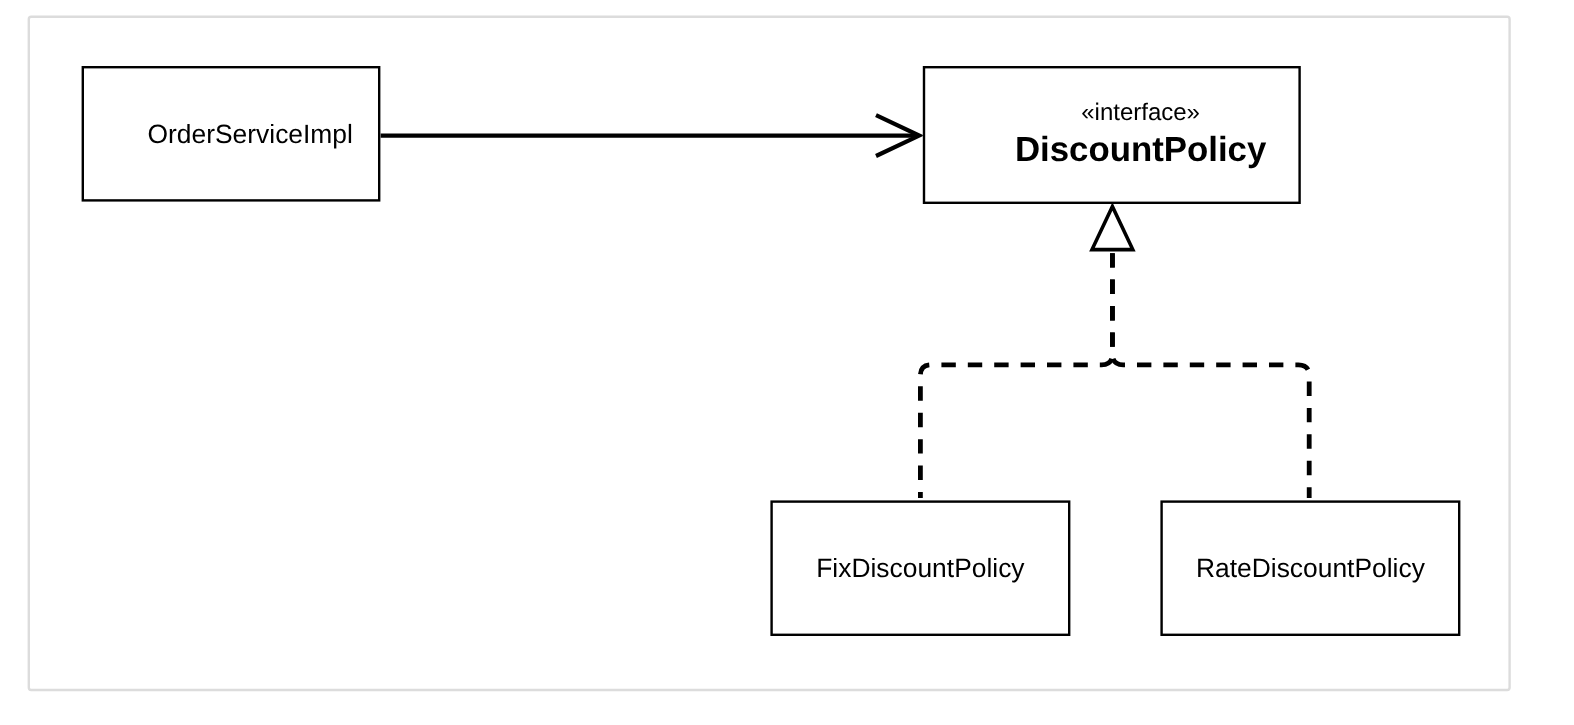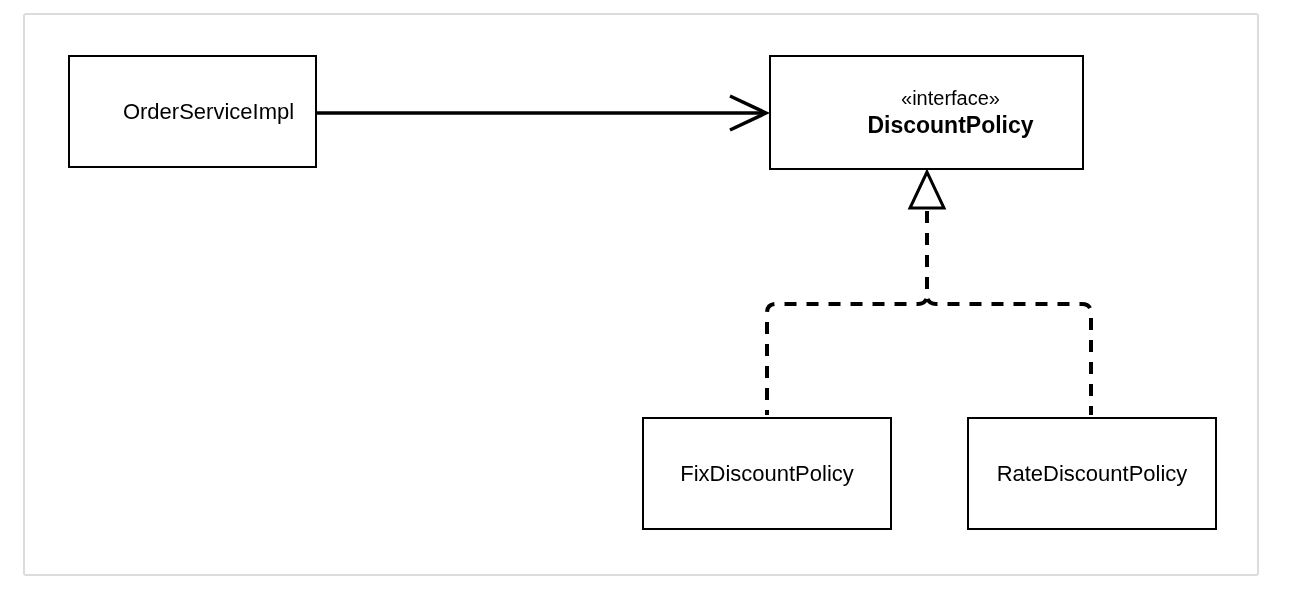--- a/index.html
+++ b/index.html
@@ -45,21 +45,21 @@
     text-align: center;
     font-size: 22px;
     line-height: 1.25;
     white-space: nowrap;
   }
   .node-orderserviceimpl { left: 68px;  top: 55px;  width: 249px; height: 113px; padding-left: 32px; }
   .node-discountpolicy   { left: 769px; top: 55px;  width: 315px; height: 115px; padding-left: 48px; }
   .node-fixdiscountpolicy  { left: 642px; top: 417px; width: 250px; height: 113px; justify-content: center; }
   .node-ratediscountpolicy { left: 967px; top: 417px; width: 250px; height: 113px; text-align: center; }
   .stereotype { font-size: 20px; }
-  .label-bold { font-weight: bold; font-size: 23px; }
+  .label-bold { font-weight: bold; font-size: 29px; }
   
   .solid-edge   { stroke: #000000; stroke-width: 3.5; fill: none; }
   .open-arrowhead { stroke: #000000; stroke-width: 3.5; fill: none; stroke-linejoin: miter; }
   .dashed-edge  { stroke: #000000; stroke-width: 4; fill: none; stroke-dasharray: 12 10; }
   .hollow-triangle { fill: #ffffff; stroke: #000000; stroke-width: 3; stroke-linejoin: miter; }
 </style>
 </head>
 <body>
 
 <div class="frame"></div>

